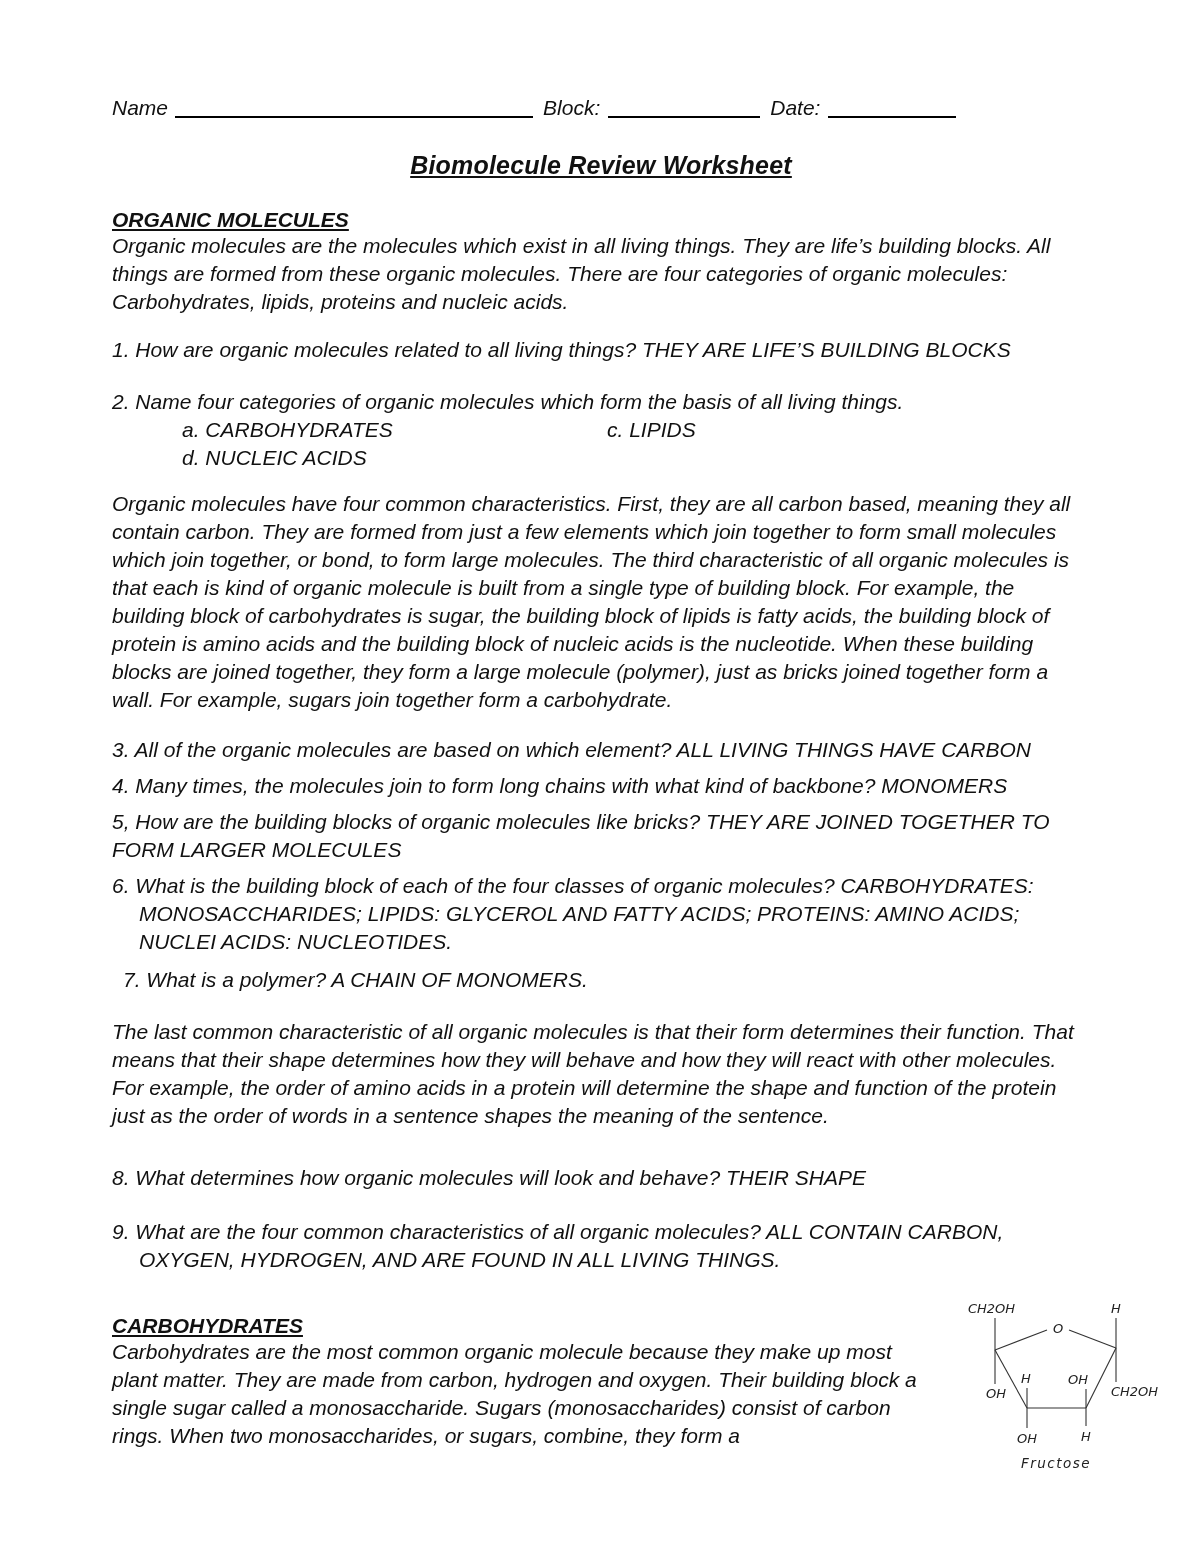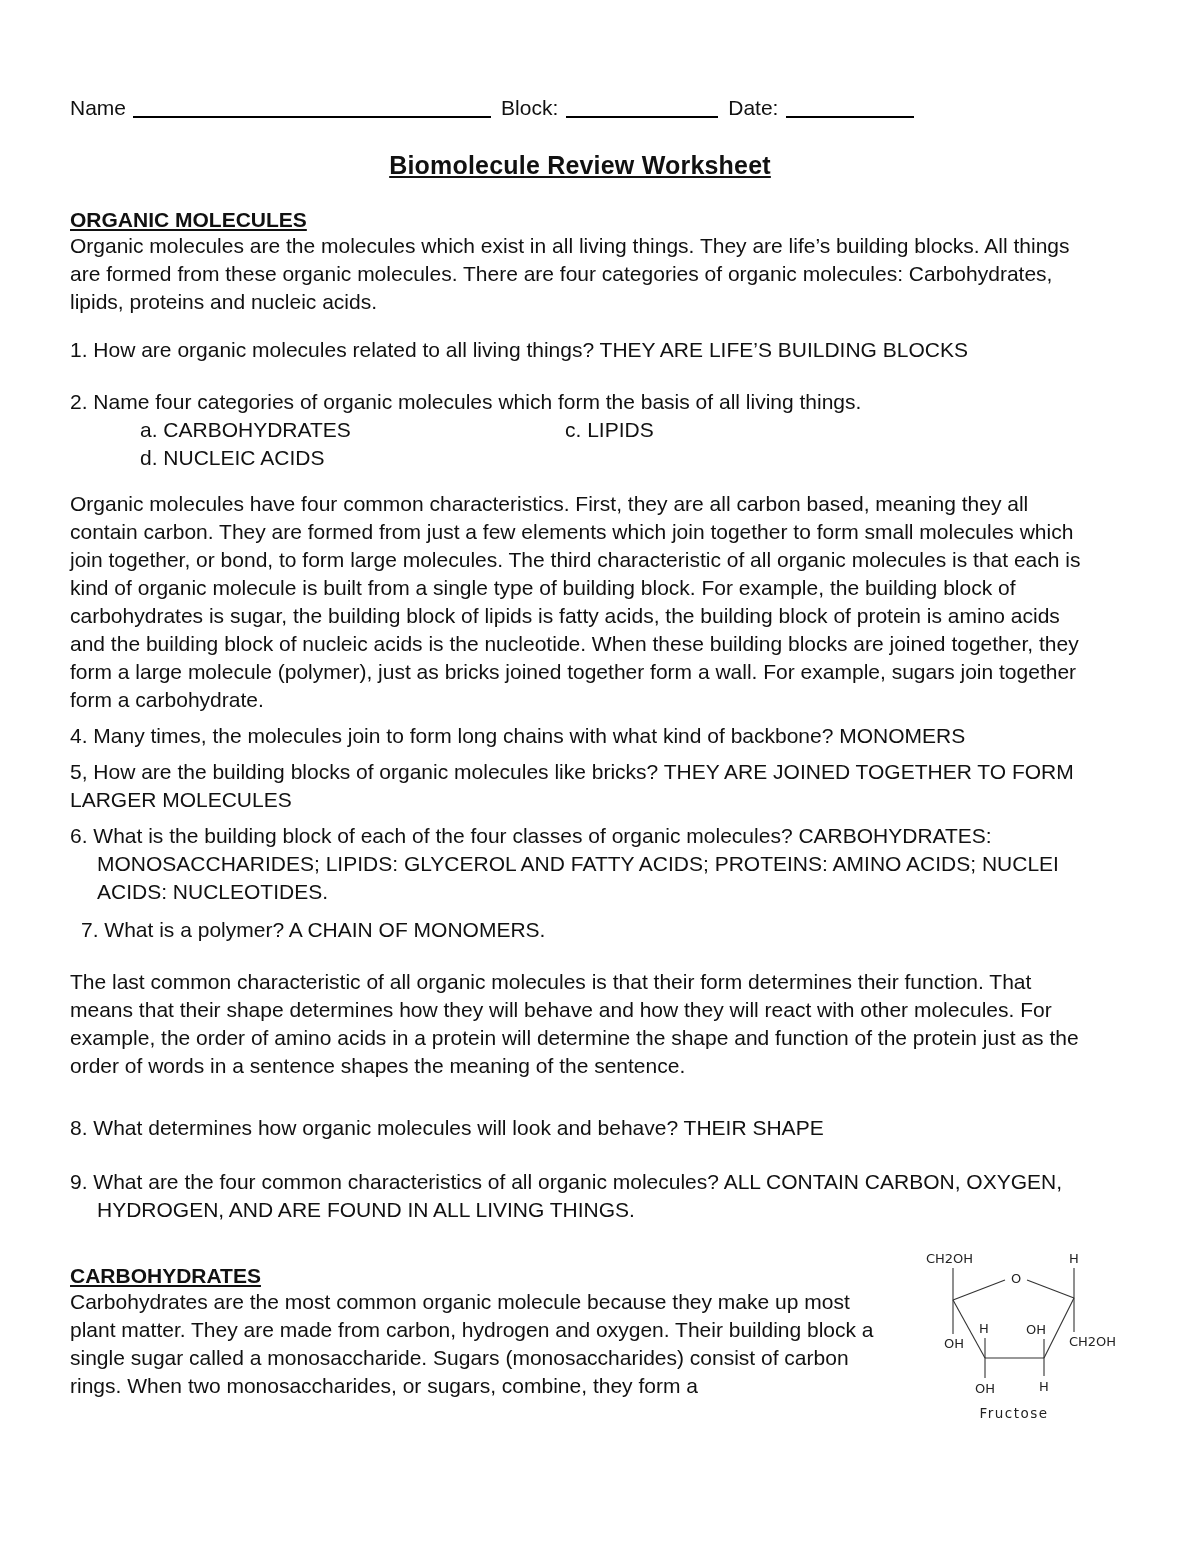--- a/index.html
+++ b/index.html
@@ -5,22 +5,23 @@
   html, body { margin: 0; padding: 0; background: #ffffff; }
   body {
     width: 1200px; height: 1553px;
     font-family: "Liberation Sans", sans-serif;
     color: #111;
     overflow: hidden;
   }
   .sheet {
     box-sizing: border-box;
     width: 1160px; height: 1553px;
-    padding: 96px 70px 0 70px;
+    padding: 96px 70px 0 112px;
     position: relative;
+    font-style: italic;
   }
   .hdr-line { font-size: 21px; white-space: nowrap; }
   .blank {
     display: inline-block;
     border-bottom: 2px solid #000;
     height: 14px;
     position: relative; top: 3px;
   }
   .blank-name  { width: 358px; margin-left: 7px;  margin-right: 10px; }
   .blank-block { width: 152px; margin-left: 8px;  margin-right: 10px; }
@@ -86,20 +87,21 @@
 
   <div class="question q2">2. Name four categories of organic molecules which form the basis of all living things.</div>
   <div class="q2-options">
     <span>a. CARBOHYDRATES</span>
     <span>c. LIPIDS</span>
     <span>d. NUCLEIC ACIDS</span>
   </div>
 
   <div class="para para-2">Organic molecules have four common characteristics. First, they are all carbon based, meaning they all contain carbon. They are formed from just a few elements which join together to form small molecules which join together, or bond, to form large molecules. The third characteristic of all organic molecules is that each is kind of organic molecule is built from a single type of building block. For example, the building block of carbohydrates is sugar, the building block of lipids is fatty acids, the building block of protein is amino acids and the building block of nucleic acids is the nucleotide. When these building blocks are joined together, they form a large molecule (polymer), just as bricks joined together form a wall. For example, sugars join together form a carbohydrate.</div>
 
+  <div class="question q3">3. All of the organic molecules are based on which element? ALL LIVING THINGS HAVE CARBON</div>
   <div class="question q4">4. Many times, the molecules join to form long chains with what kind of backbone? MONOMERS</div>
   <div class="question q5">5, How are the building blocks of organic molecules like bricks? THEY ARE JOINED TOGETHER TO FORM LARGER MOLECULES</div>
   <div class="question q6 hang">6. What is the building block of each of the four classes of organic molecules? CARBOHYDRATES: MONOSACCHARIDES; LIPIDS: GLYCEROL AND FATTY ACIDS; PROTEINS: AMINO ACIDS; NUCLEI ACIDS: NUCLEOTIDES.</div>
   <div class="question q7">7. What is a polymer? A CHAIN OF MONOMERS.</div>
 
   <div class="para para-3">The last common characteristic of all organic molecules is that their form determines their function. That means that their shape determines how they will behave and how they will react with other molecules. For example, the order of amino acids in a protein will determine the shape and function of the protein just as the order of words in a sentence shapes the meaning of the sentence.</div>
 
   <div class="question q8">8. What determines how organic molecules will look and behave? THEIR SHAPE</div>
   <div class="question q9 hang">9. What are the four common characteristics of all organic molecules? ALL CONTAIN CARBON, OXYGEN, HYDROGEN, AND ARE FOUND IN ALL LIVING THINGS.</div>
 

